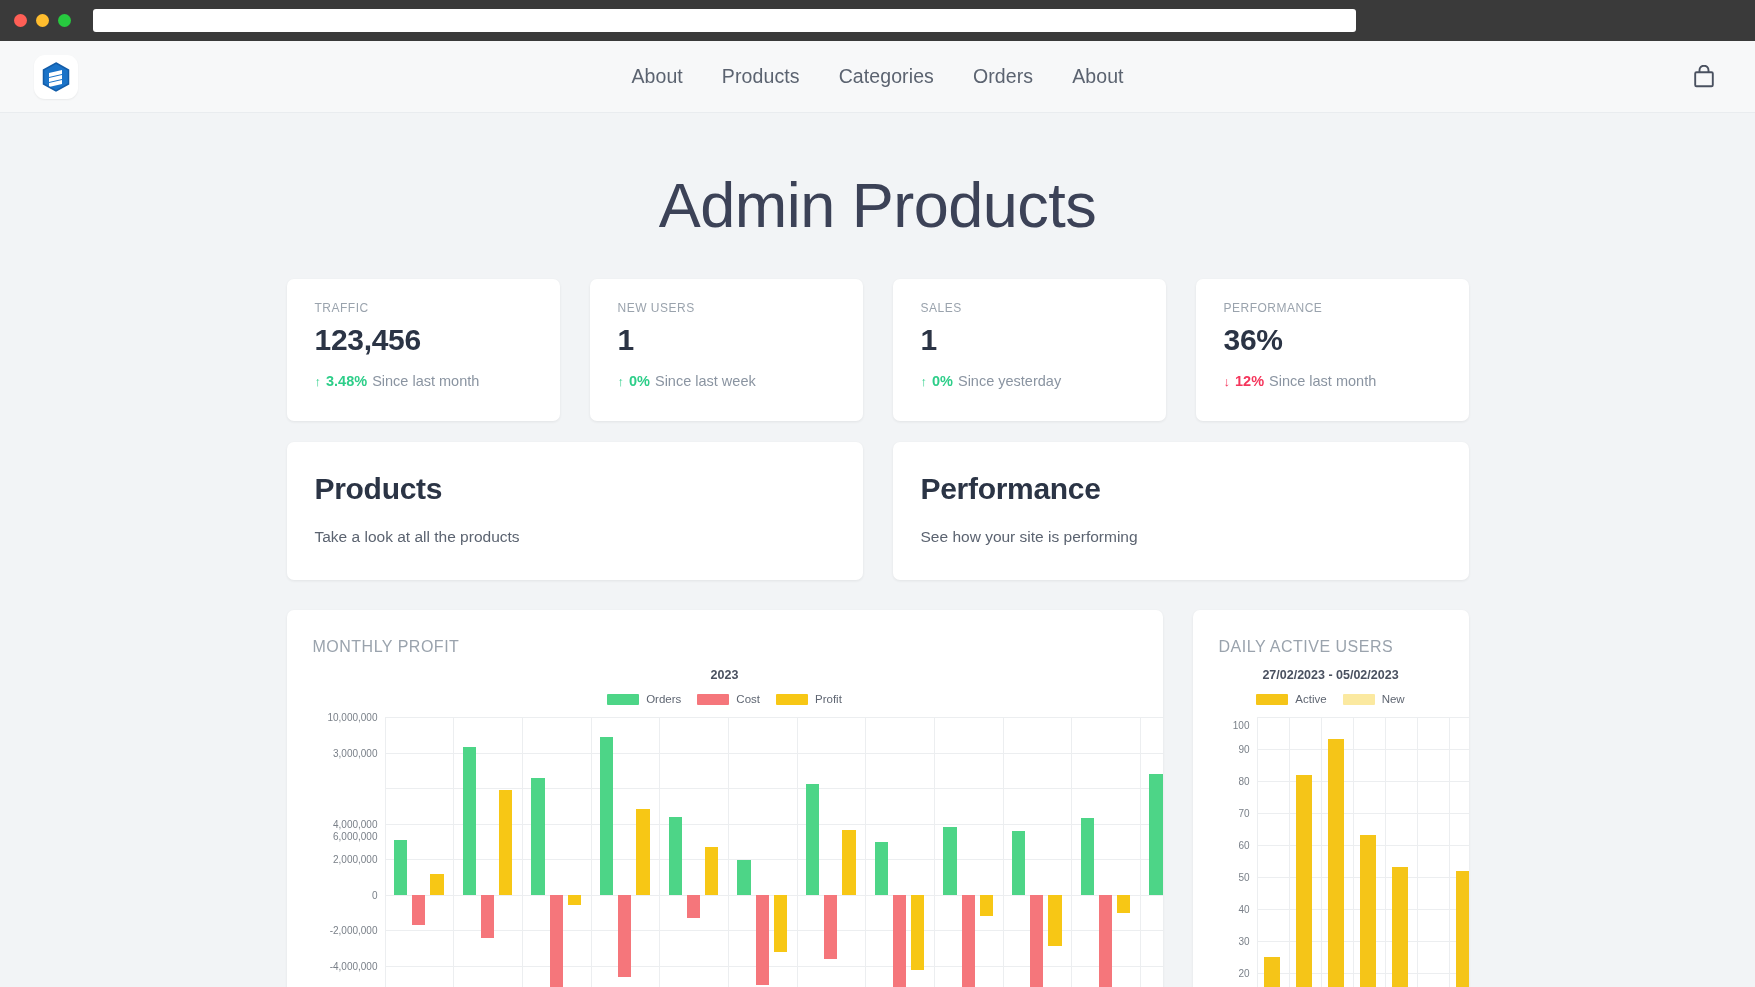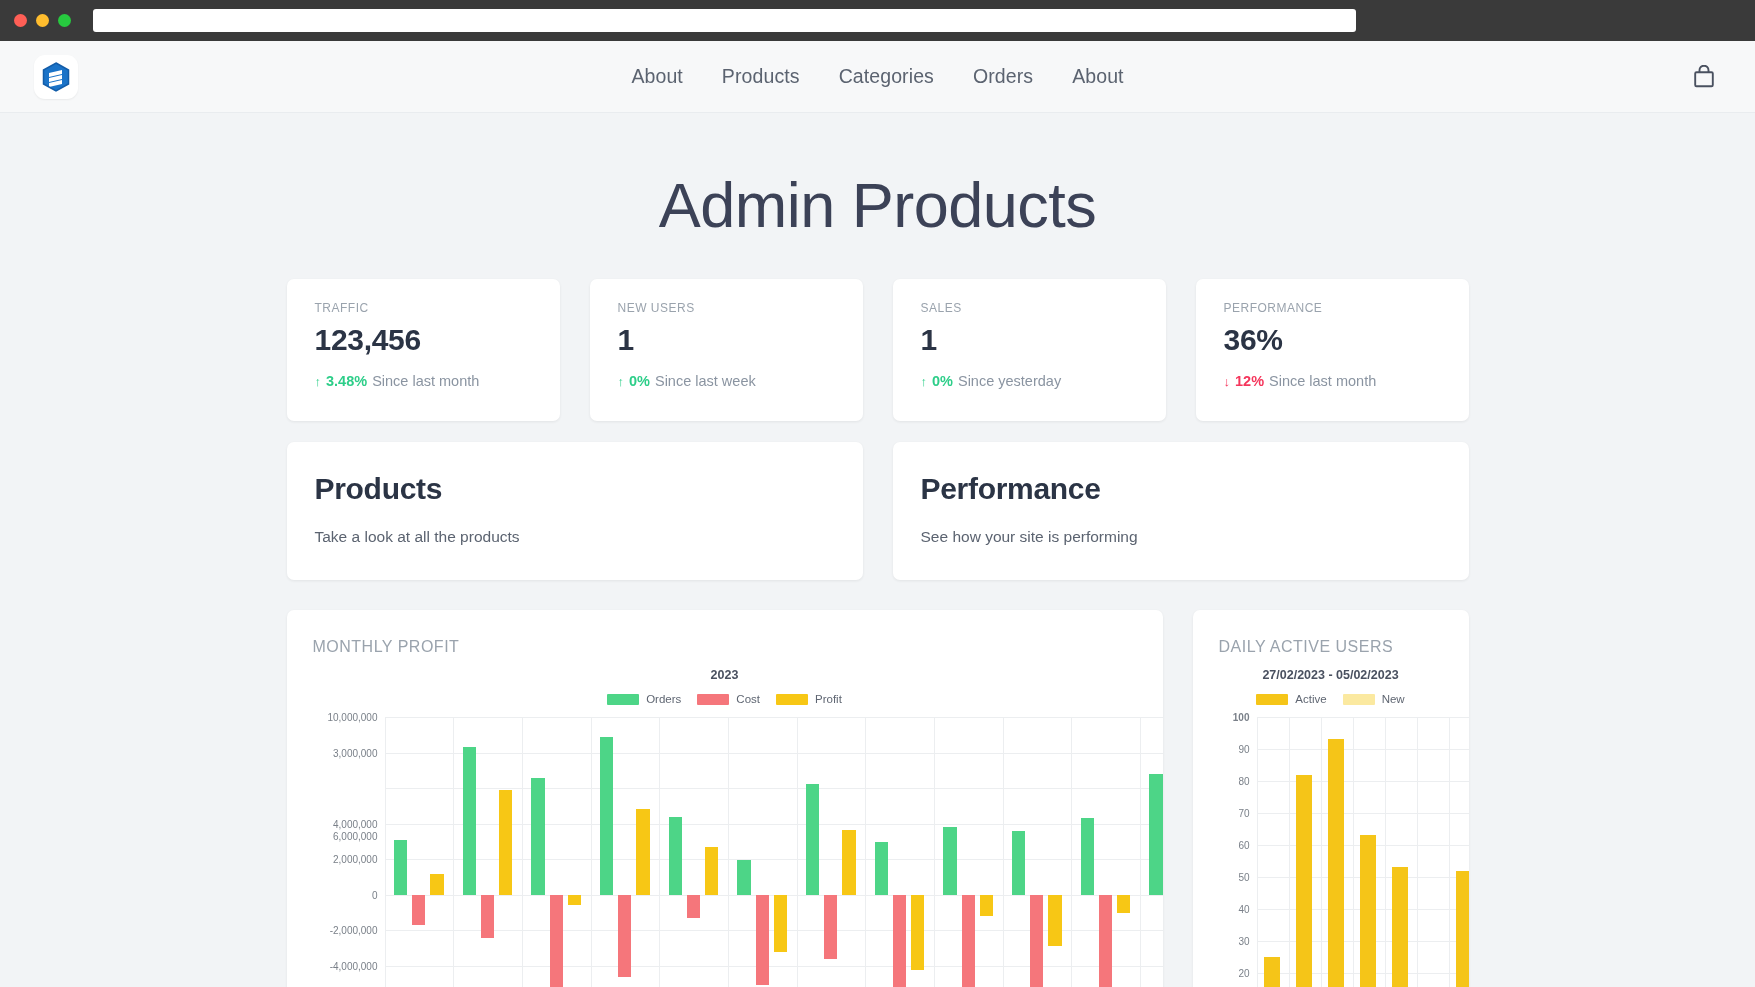--- a/index.html
+++ b/index.html
@@ -442,21 +442,21 @@
               <div class="gridline-v" style="left: 128px;"></div>
               <div class="gridline-v" style="left: 160px;"></div>
               <div class="gridline-v" style="left: 192px;"></div>
               <div class="bar" style="left: 7.04px; width: 16.4864px; top: 240px; height: 80px; background: rgb(245, 197, 24);"></div>
               <div class="bar" style="left: 39.04px; width: 16.4864px; top: 57.6px; height: 262.4px; background: rgb(245, 197, 24);"></div>
               <div class="bar" style="left: 71.04px; width: 16.4864px; top: 22.4px; height: 297.6px; background: rgb(245, 197, 24);"></div>
               <div class="bar" style="left: 103.04px; width: 16.4864px; top: 118.4px; height: 201.6px; background: rgb(245, 197, 24);"></div>
               <div class="bar" style="left: 135.04px; width: 16.4864px; top: 150.4px; height: 169.6px; background: rgb(245, 197, 24);"></div>
               <div class="bar" style="left: 199.04px; width: 16.4864px; top: 153.6px; height: 166.4px; background: rgb(245, 197, 24);"></div>
             </div>
-            <div class="plot-axis-label" style="top: 0px; font-weight: bold;">100</div>
+            <div class="plot-axis-label" style="top: 8px;">100</div>
             <div class="plot-axis-label" style="top: 32px;">90</div>
             <div class="plot-axis-label" style="top: 64px;">80</div>
             <div class="plot-axis-label" style="top: 96px;">70</div>
             <div class="plot-axis-label" style="top: 128px;">60</div>
             <div class="plot-axis-label" style="top: 160px;">50</div>
             <div class="plot-axis-label" style="top: 192px;">40</div>
             <div class="plot-axis-label" style="top: 224px;">30</div>
             <div class="plot-axis-label" style="top: 256px;">20</div>
           </div>
       </div>

